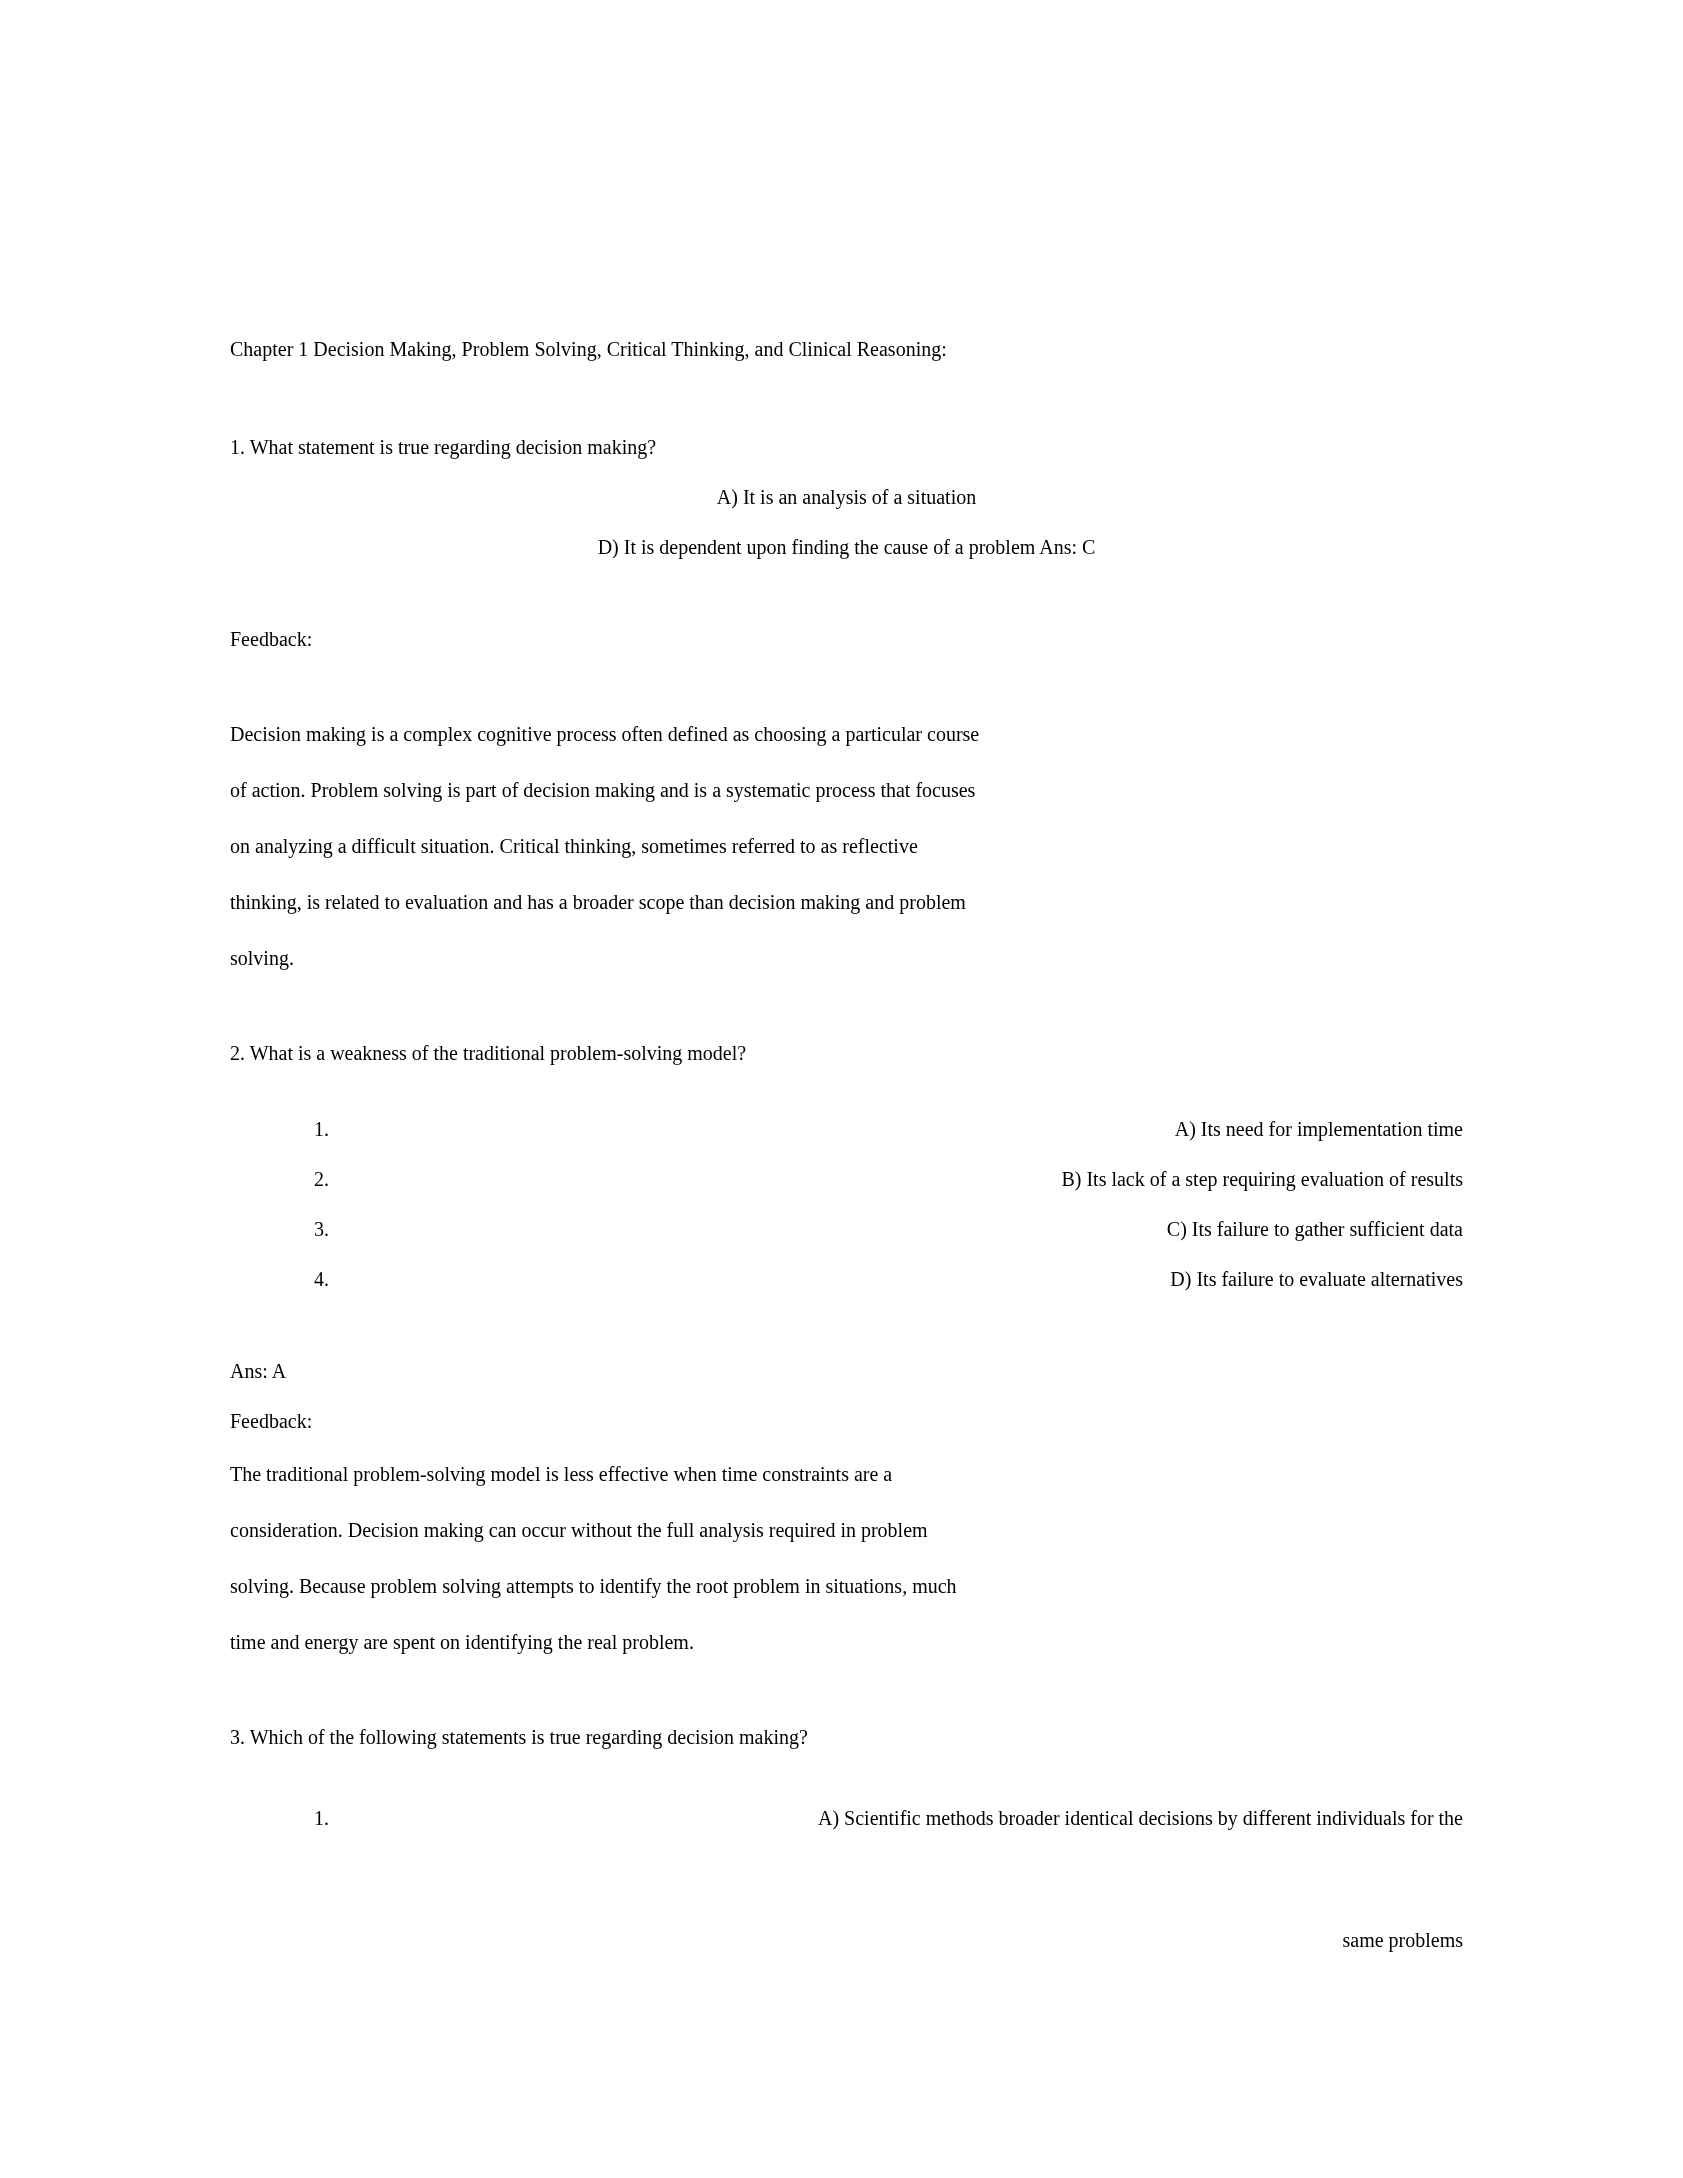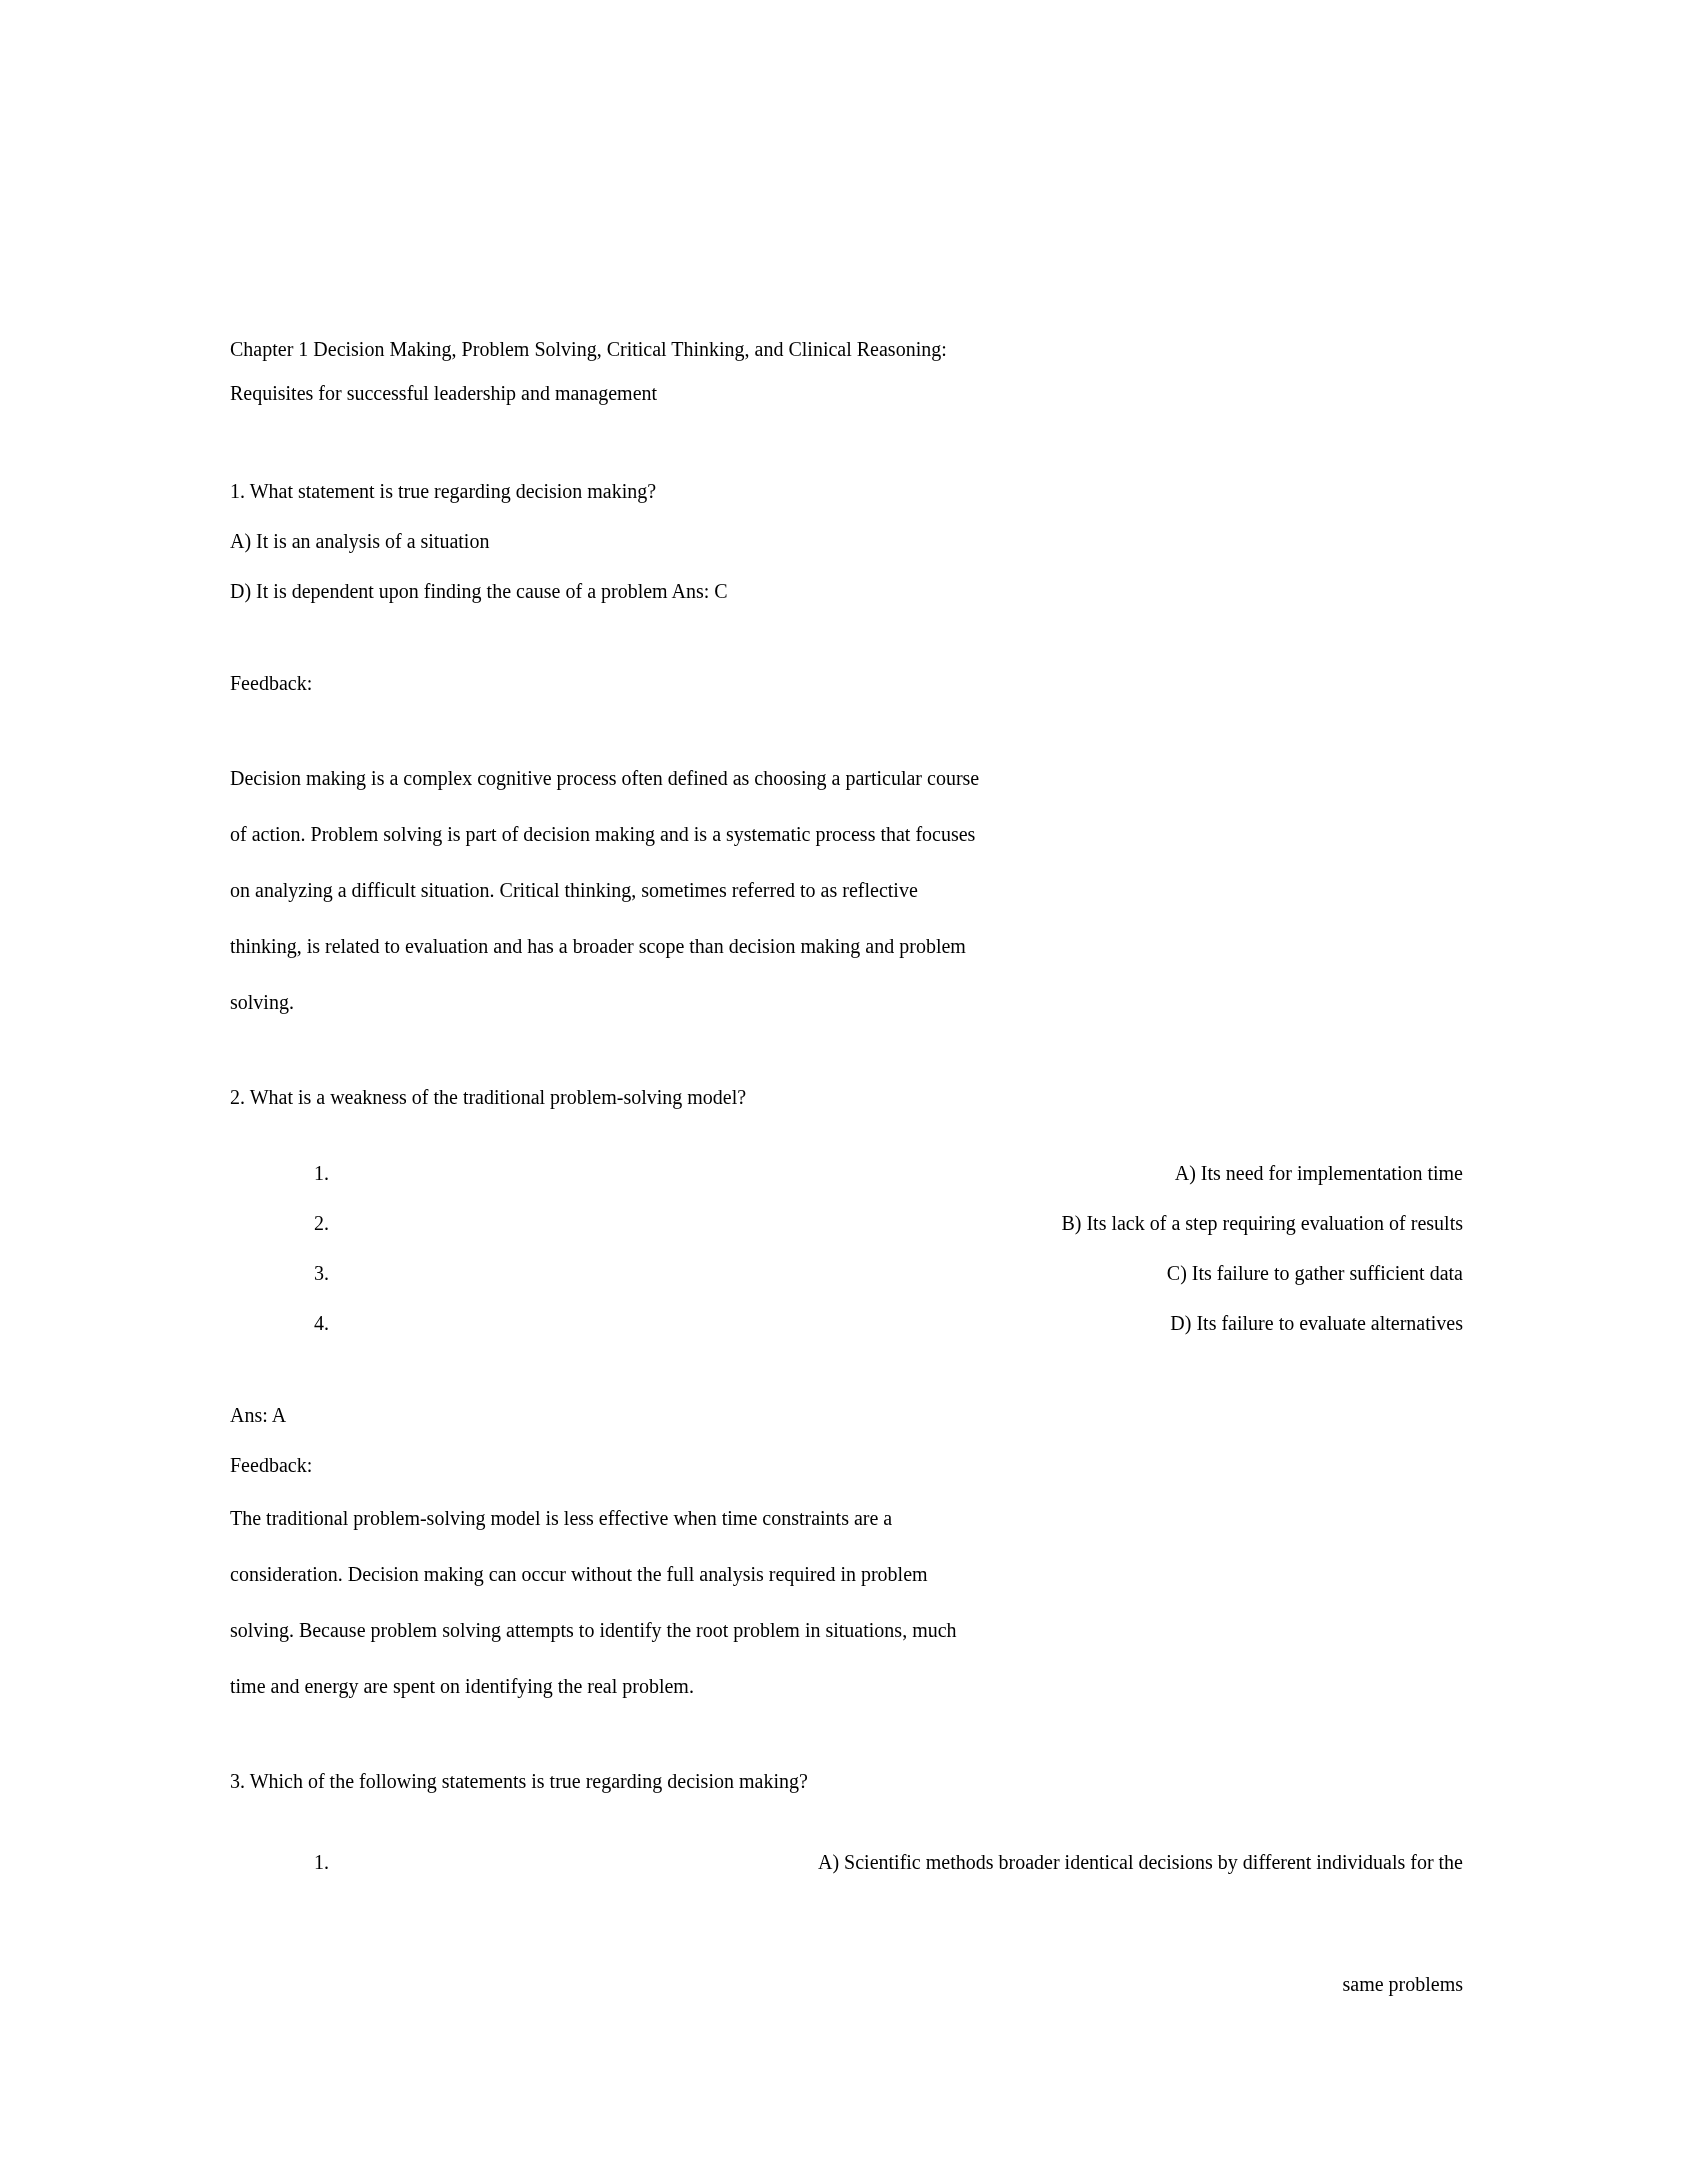--- a/index.html
+++ b/index.html
@@ -45,20 +45,21 @@
     line-height: 50px;
     margin: 0 0 0 0;
   }
 
   
   .option-list {
     list-style: none;
     margin: 0;
     padding: 0;
     line-height: 50px;
+    text-align: center;
   }
   .option-list li { margin: 0; padding: 0; }
 
   
   ol.numbered-list {
     list-style: decimal;
     margin: 0;
     padding: 0 0 0 104px;
     line-height: 50px;
     text-align: right;
@@ -88,21 +89,20 @@
   .spacer-md { height: 42px; }
 </style>
 </head>
 <body>
 
 <div class="page">
   <div class="doc-body">
 
     <div class="title-block">
       <span class="title-line">Chapter 1 Decision Making, Problem Solving, Critical Thinking, and Clinical Reasoning:</span>
-      <span class="title-line">Requisites for successful leadership and management</span>
     </div>
 
     <p class="question-stem">1. What statement is true regarding decision making?</p>
 
     <ul class="option-list">
       <li>A) It is an analysis of a situation</li>
       <li>D) It is dependent upon finding the cause of a problem Ans: C</li>
     </ul>
 
     <div class="spacer-md"></div>

